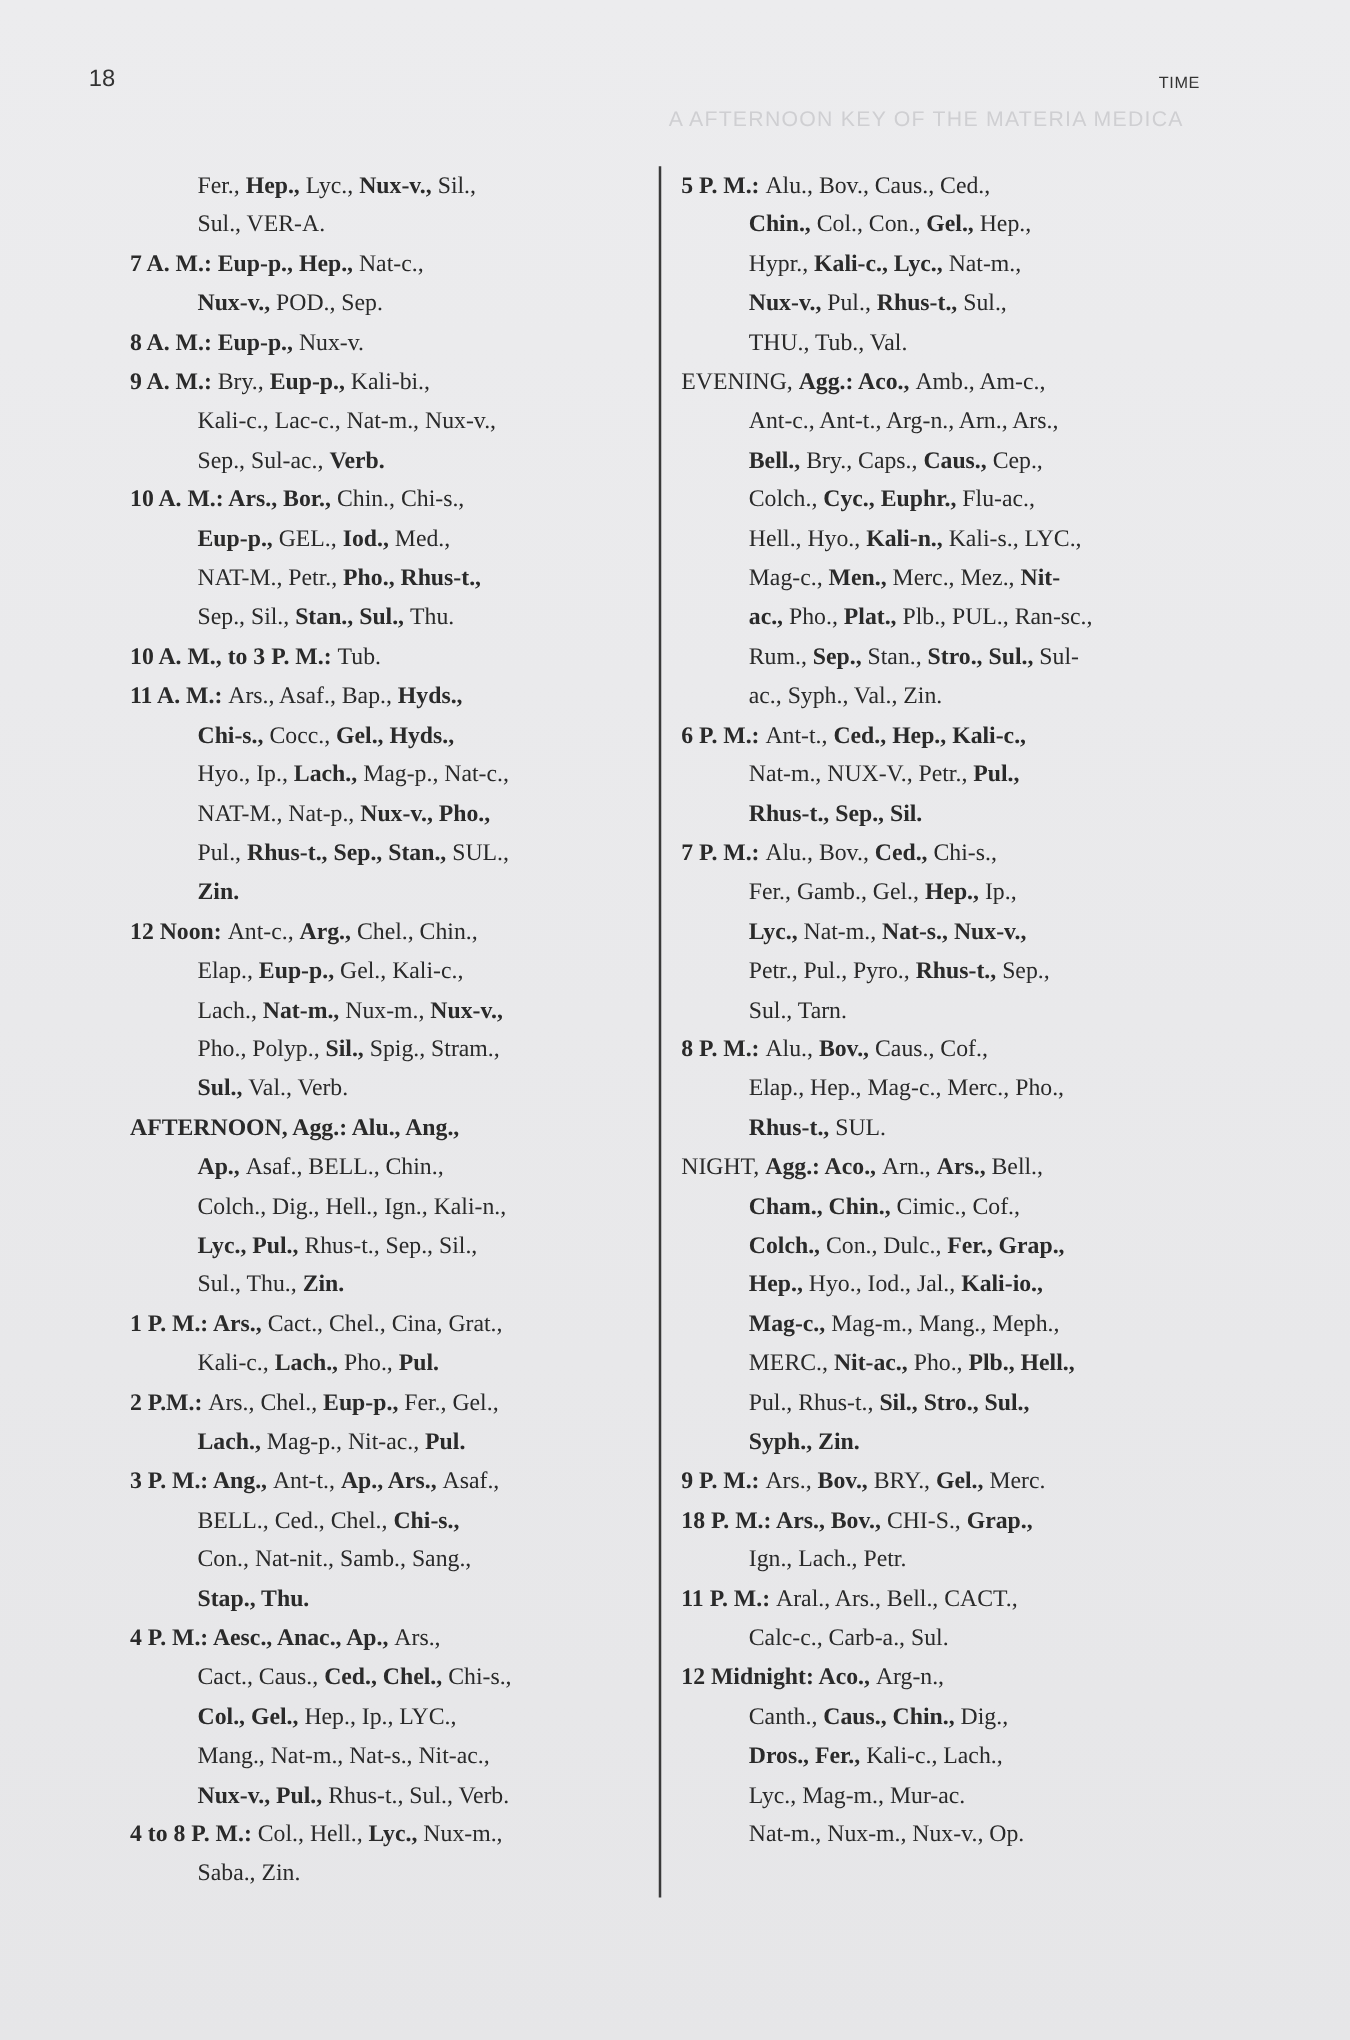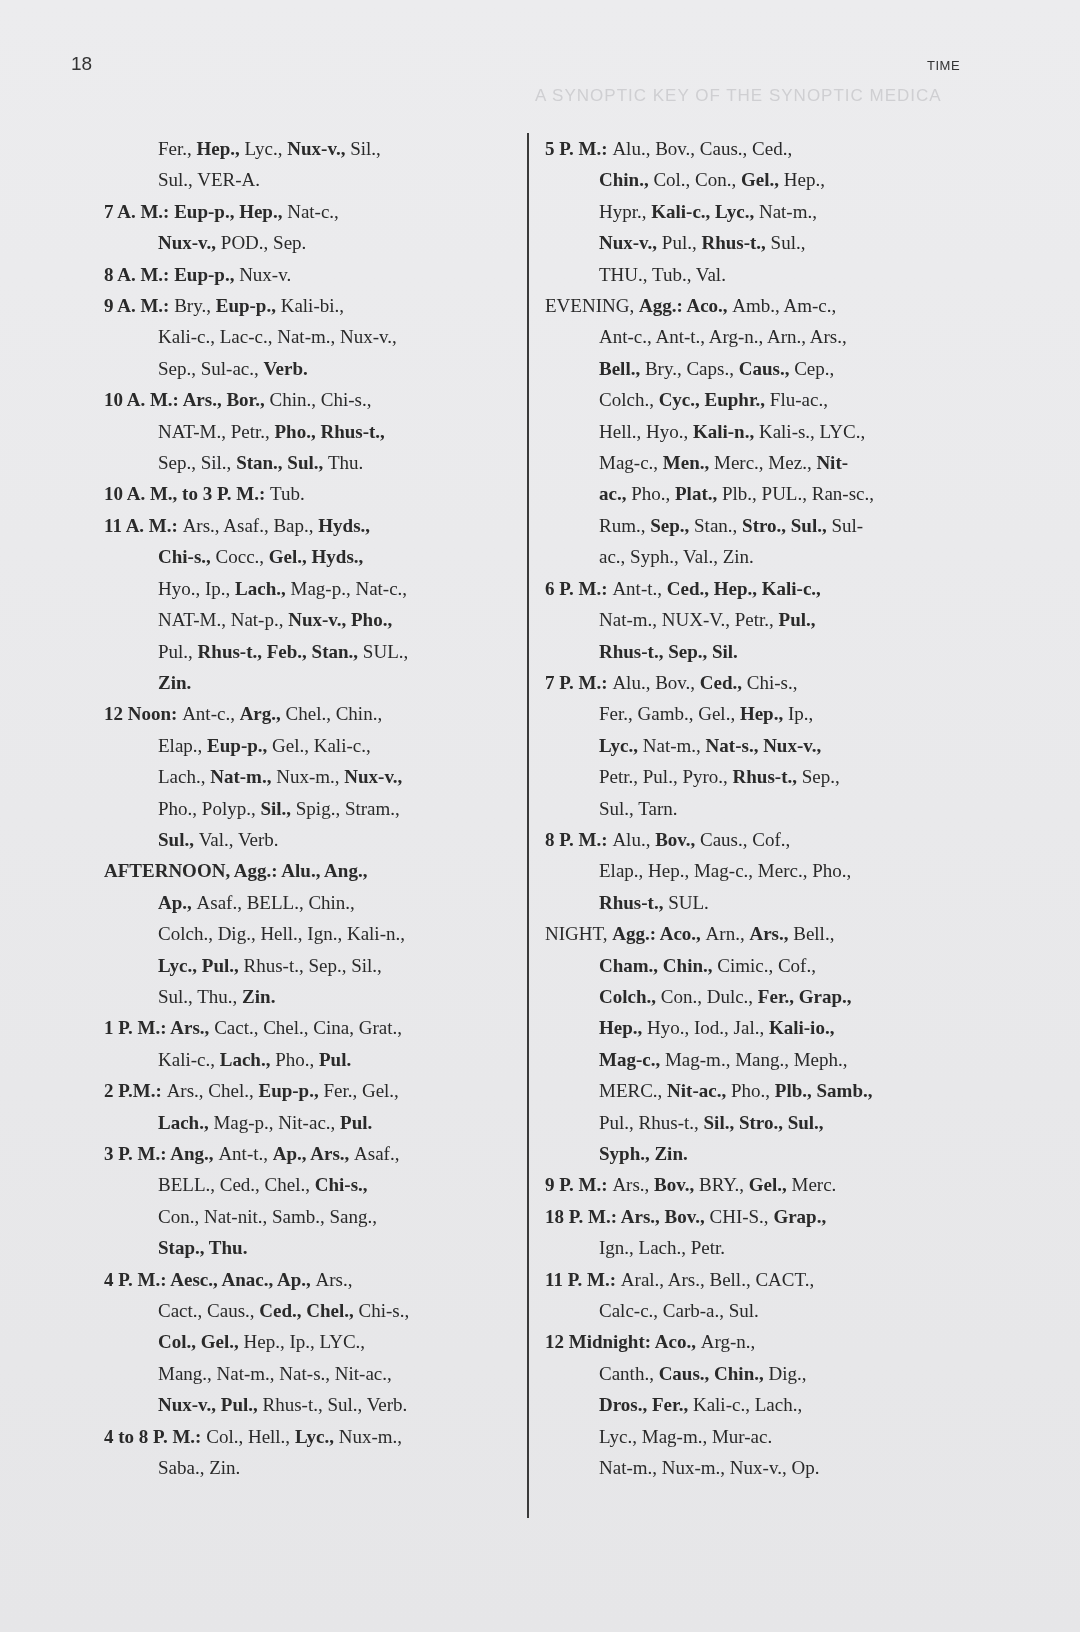--- a/index.html
+++ b/index.html
@@ -36,21 +36,21 @@
   .col-right { left: 545px; width: 440px; }
   .entry { margin: 0; }
   .line { white-space: nowrap; display: block; }
   .indent { padding-left: 54px; }
   .b { font-weight: bold; }
 </style>
 </head>
 <body>
 
 <div class="page">
-  <div class="ghost">A SYNOPTIC KEY OF THE SYNOPTIC MEDICA</div>
+  <div class="ghost">A AFTERNOON KEY OF THE MATERIA MEDICA</div>
   <div class="page-number">18</div>
   <div class="running-head">TIME</div>
   <div class="divider"></div>
   <div class="col col-left">
       <div class="entry">
         <span class="line indent"><span>Fer., </span><span class="b">Hep., </span><span>Lyc., </span><span class="b">Nux-v., </span><span>Sil.,</span></span>
         <span class="line indent"><span>Sul., VER-A.</span></span>
       </div>
       <div class="entry">
         <span class="line"><span class="b">7 A. M.: Eup-p., Hep., </span><span>Nat-c.,</span></span>
@@ -59,32 +59,33 @@
       <div class="entry">
         <span class="line"><span class="b">8 A. M.: Eup-p., </span><span>Nux-v.</span></span>
       </div>
       <div class="entry">
         <span class="line"><span class="b">9 A. M.: </span><span>Bry., </span><span class="b">Eup-p., </span><span>Kali-bi.,</span></span>
         <span class="line indent"><span>Kali-c., Lac-c., Nat-m., Nux-v.,</span></span>
         <span class="line indent"><span>Sep., Sul-ac., </span><span class="b">Verb.</span></span>
       </div>
       <div class="entry">
         <span class="line"><span class="b">10 A. M.: Ars., Bor., </span><span>Chin., Chi-s.,</span></span>
+        <span class="line indent"><span class="b">Eup-p., </span><span>GEL., </span><span class="b">Iod., </span><span>Med.,</span></span>
         <span class="line indent"><span>NAT-M., Petr., </span><span class="b">Pho., Rhus-t.,</span></span>
         <span class="line indent"><span>Sep., Sil., </span><span class="b">Stan., Sul., </span><span>Thu.</span></span>
       </div>
       <div class="entry">
         <span class="line"><span class="b">10 A. M., to 3 P. M.: </span><span>Tub.</span></span>
       </div>
       <div class="entry">
         <span class="line"><span class="b">11 A. M.: </span><span>Ars., Asaf., Bap., </span><span class="b">Hyds.,</span></span>
         <span class="line indent"><span class="b">Chi-s., </span><span>Cocc., </span><span class="b">Gel., Hyds.,</span></span>
         <span class="line indent"><span>Hyo., Ip., </span><span class="b">Lach., </span><span>Mag-p., Nat-c.,</span></span>
         <span class="line indent"><span>NAT-M., Nat-p., </span><span class="b">Nux-v., Pho.,</span></span>
-        <span class="line indent"><span>Pul., </span><span class="b">Rhus-t., Feb., Stan., </span><span>SUL.,</span></span>
+        <span class="line indent"><span>Pul., </span><span class="b">Rhus-t., Sep., Stan., </span><span>SUL.,</span></span>
         <span class="line indent"><span class="b">Zin.</span></span>
       </div>
       <div class="entry">
         <span class="line"><span class="b">12 Noon: </span><span>Ant-c., </span><span class="b">Arg., </span><span>Chel., Chin.,</span></span>
         <span class="line indent"><span>Elap., </span><span class="b">Eup-p., </span><span>Gel., Kali-c.,</span></span>
         <span class="line indent"><span>Lach., </span><span class="b">Nat-m., </span><span>Nux-m., </span><span class="b">Nux-v.,</span></span>
         <span class="line indent"><span>Pho., Polyp., </span><span class="b">Sil., </span><span>Spig., Stram.,</span></span>
         <span class="line indent"><span class="b">Sul., </span><span>Val., Verb.</span></span>
       </div>
       <div class="entry">
@@ -155,21 +156,21 @@
         <span class="line"><span class="b">8 P. M.: </span><span>Alu., </span><span class="b">Bov., </span><span>Caus., Cof.,</span></span>
         <span class="line indent"><span>Elap., Hep., Mag-c., Merc., Pho.,</span></span>
         <span class="line indent"><span class="b">Rhus-t., </span><span>SUL.</span></span>
       </div>
       <div class="entry">
         <span class="line"><span>NIGHT, </span><span class="b">Agg.: Aco., </span><span>Arn., </span><span class="b">Ars., </span><span>Bell.,</span></span>
         <span class="line indent"><span class="b">Cham., Chin., </span><span>Cimic., Cof.,</span></span>
         <span class="line indent"><span class="b">Colch., </span><span>Con., Dulc., </span><span class="b">Fer., Grap.,</span></span>
         <span class="line indent"><span class="b">Hep., </span><span>Hyo., Iod., Jal., </span><span class="b">Kali-io.,</span></span>
         <span class="line indent"><span class="b">Mag-c., </span><span>Mag-m., Mang., Meph.,</span></span>
-        <span class="line indent"><span>MERC., </span><span class="b">Nit-ac., </span><span>Pho., </span><span class="b">Plb., Samb.,</span></span>
+        <span class="line indent"><span>MERC., </span><span class="b">Nit-ac., </span><span>Pho., </span><span class="b">Plb., Hell.,</span></span>
         <span class="line indent"><span>Pul., Rhus-t., </span><span class="b">Sil., Stro., Sul.,</span></span>
         <span class="line indent"><span class="b">Syph., Zin.</span></span>
       </div>
       <div class="entry">
         <span class="line"><span class="b">9 P. M.: </span><span>Ars., </span><span class="b">Bov., </span><span>BRY., </span><span class="b">Gel., </span><span>Merc.</span></span>
       </div>
       <div class="entry">
         <span class="line"><span class="b">18 P. M.: Ars., Bov., </span><span>CHI-S., </span><span class="b">Grap.,</span></span>
         <span class="line indent"><span>Ign., Lach., Petr.</span></span>
       </div>

